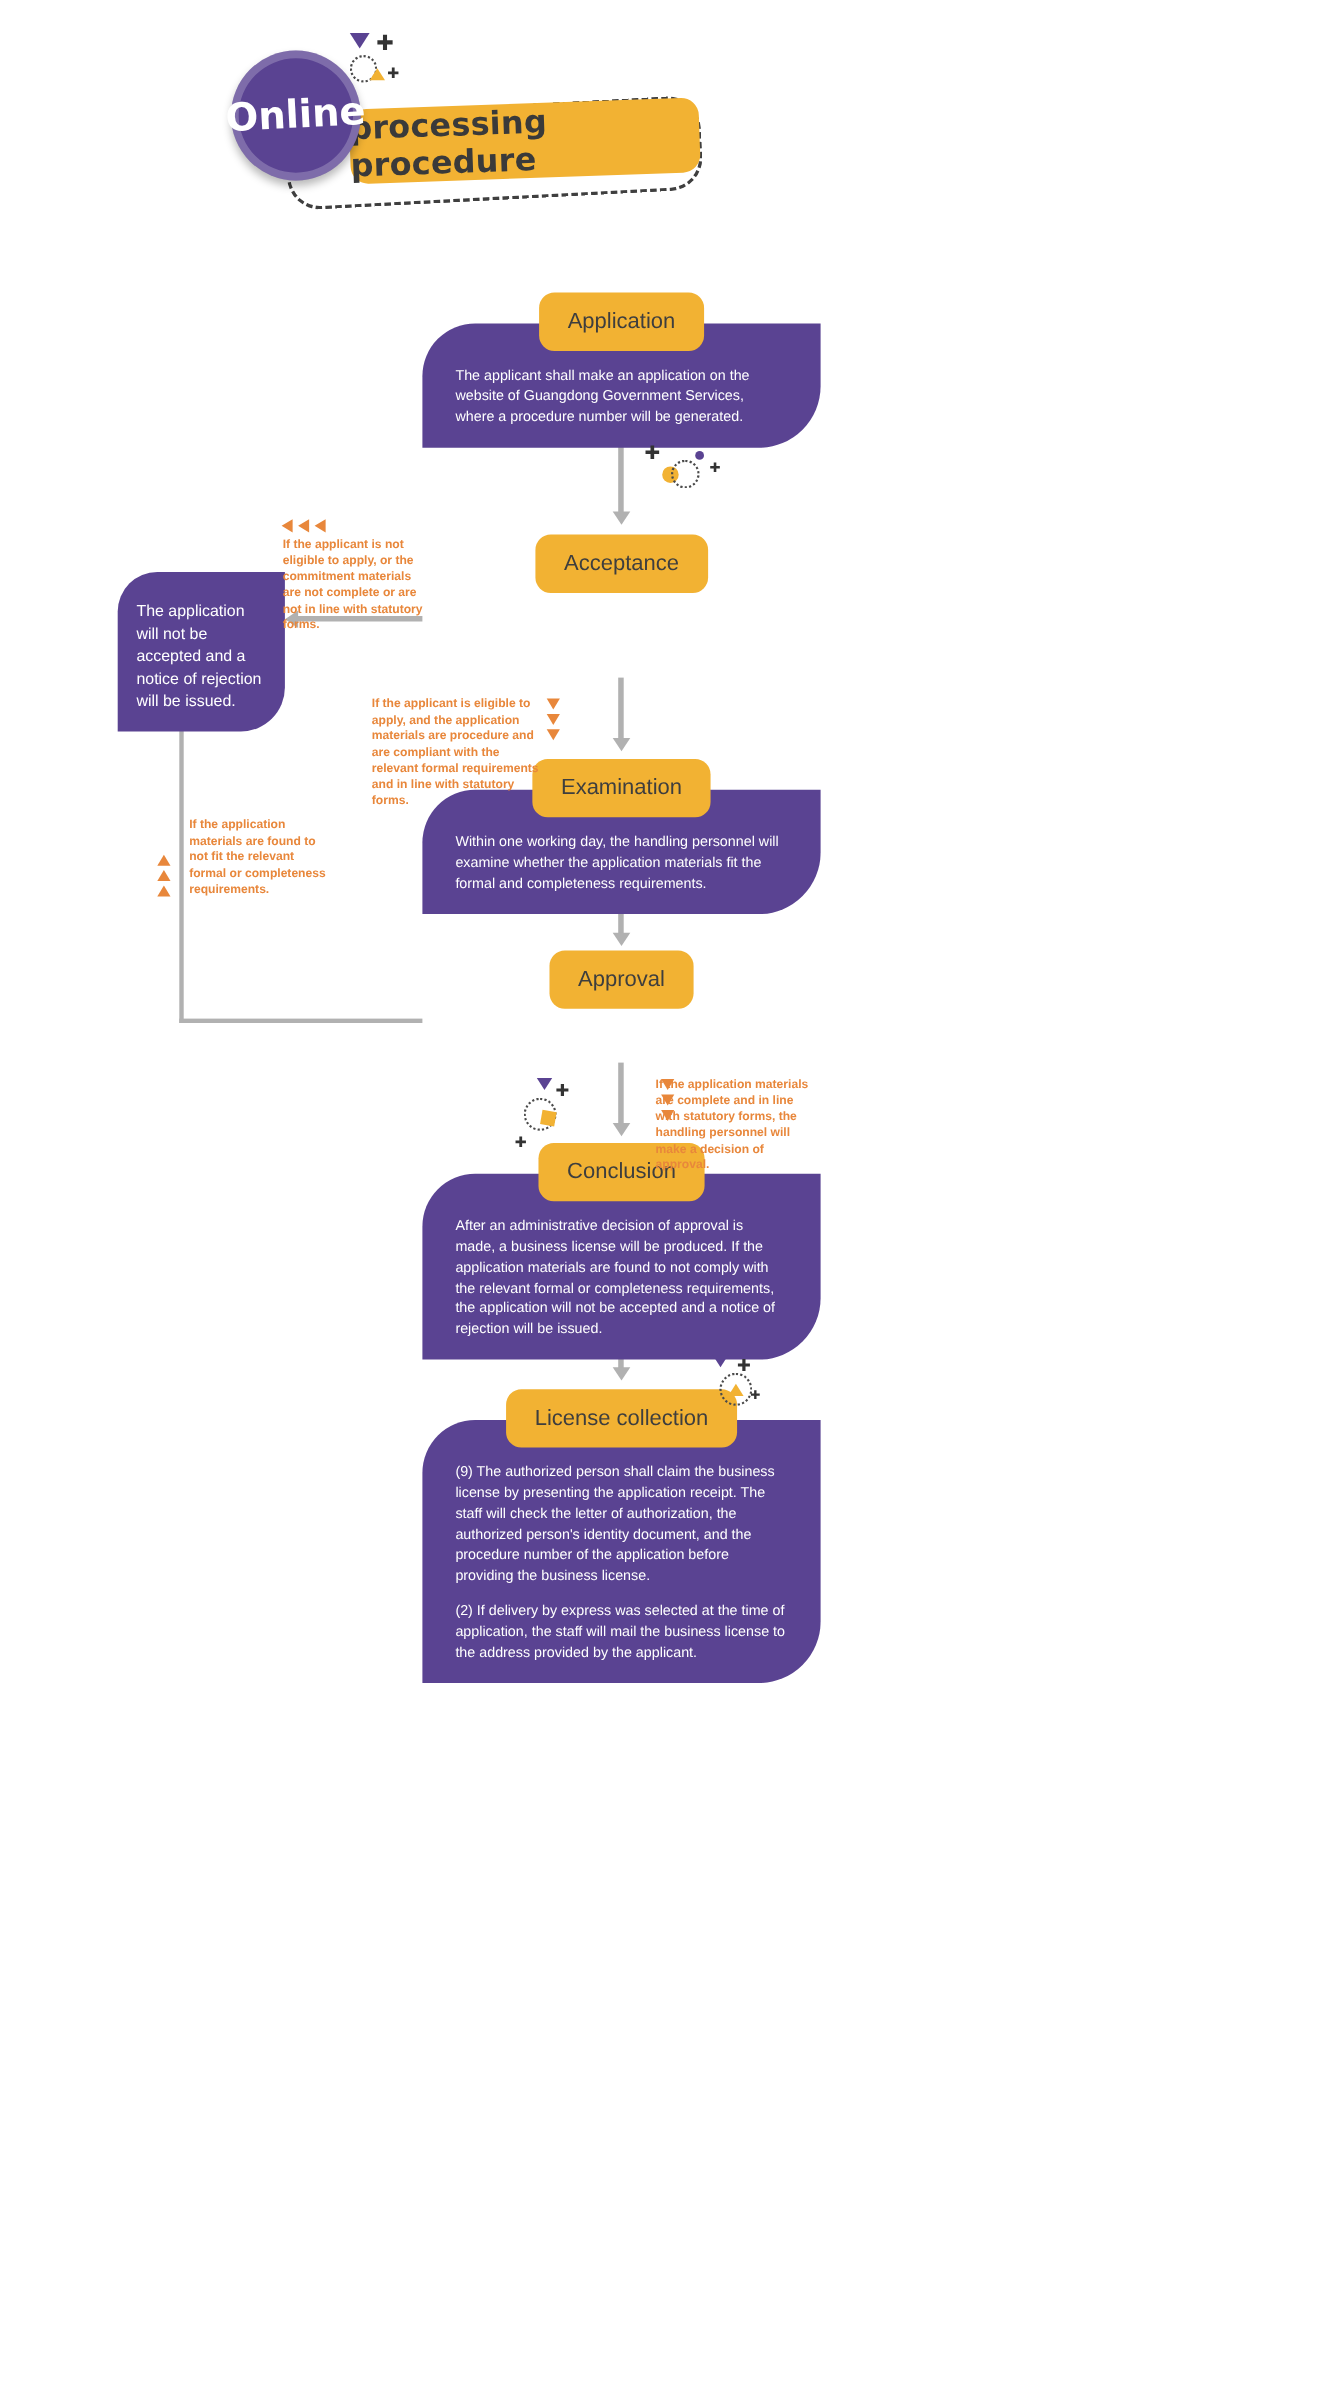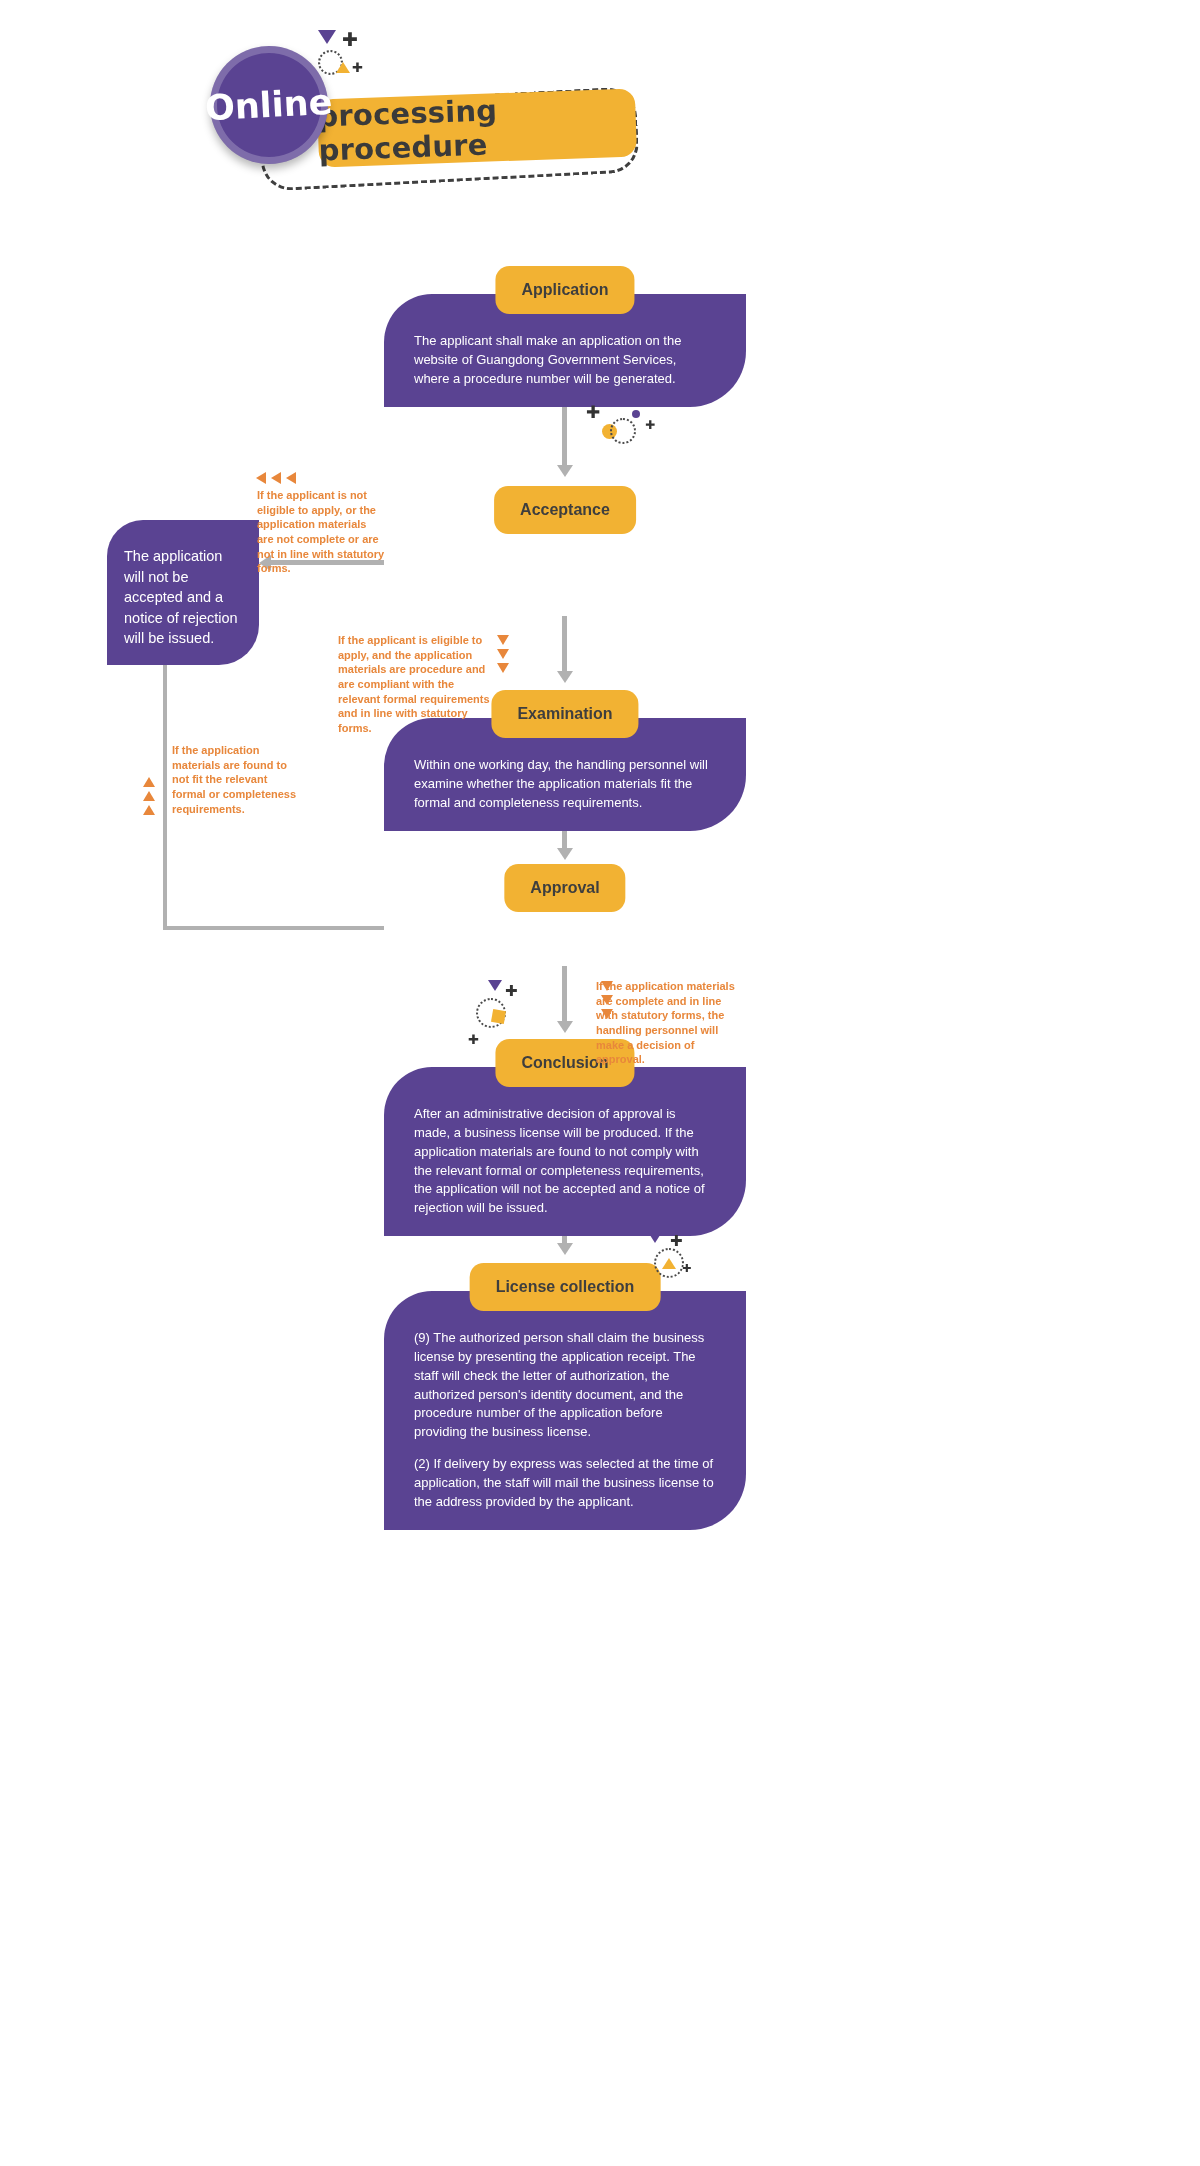--- a/index.html
+++ b/index.html
@@ -18,21 +18,21 @@
   .circle { position:absolute; left:210px; top:46px; width:118px; height:118px; border-radius:50%;
             background:#5A4392;
             box-shadow: inset 0 0 0 7px rgba(255,255,255,0.22), 0 5px 8px rgba(0,0,0,0.28);
             display:flex; align-items:center; justify-content:center; z-index:5; }
   .circle span { color:#fff; font-size:35px; font-weight:bold; transform:rotate(-3deg);
                  font-family:"DejaVu Sans", sans-serif; }
 
   
   .pill { position:absolute; left:565px; transform:translateX(-50%);
           background:#F2B233; border-radius:14px; padding:15px 26px;
-          font-weight:bold; font-size:16px; color:#3E3E3E; white-space:nowrap; z-index:3; }
+          font-weight:normal; font-size:20px; color:#3E3E3E; white-space:nowrap; z-index:3; }
   .pbox { position:absolute; left:384px; width:362px; background:#5A4392;
           border-radius:48px 0 56px 0; color:#ffffff; z-index:2;
           padding:38px 32px 18px 30px; font-size:13px; line-height:1.45; }
   .pbox.center { text-align:center; padding:36px 20px 14px; }
   .pbox p + p { margin-top:13px; }
 
   .reject-box { position:absolute; left:107px; top:520px; width:152px; min-height:118px;
                 background:#5A4392; border-radius:36px 0 40px 0; color:#fff;
                 padding:26px 13px 16px 17px; font-size:14.5px; line-height:1.42; z-index:2; }
 
@@ -109,21 +109,21 @@
   <div class="pill" style="top:486px">
     <span>Acceptance</span>
   </div>
 
   <div class="arrow-h-left" style="left:270px;top:560px;width:114px"></div>
   <div class="tri-row" style="left:256px;top:472px">
     <div class="tri tri-left"></div>
     <div class="tri tri-left"></div>
     <div class="tri tri-left"></div>
   </div>
-  <div class="ann" style="left:257px;top:488px;width:128px">If the applicant is not eligible to apply, or the application materials are not complete or are not in line with statutory forms.</div>
+  <div class="ann" style="left:257px;top:488px;width:128px">If the applicant is not eligible to apply, or the commitment materials are not complete or are not in line with statutory forms.</div>
 
   <div class="reject-box">
     <p>The application will not be accepted and a notice of rejection will be issued.</p>
   </div>
 
   <div class="return-h" style="left:163px;top:926px;width:221px"></div>
   <div class="return-v" style="left:163px;top:654px;height:276px"></div>
 
   <div class="arrow-v" style="left:562px;top:616px;height:56px"></div>
   <div class="ann" style="left:338px;top:633px;width:156px">If the applicant is eligible to apply, and the application materials are procedure and are compliant with the relevant formal requirements and in line with statutory forms.</div>

